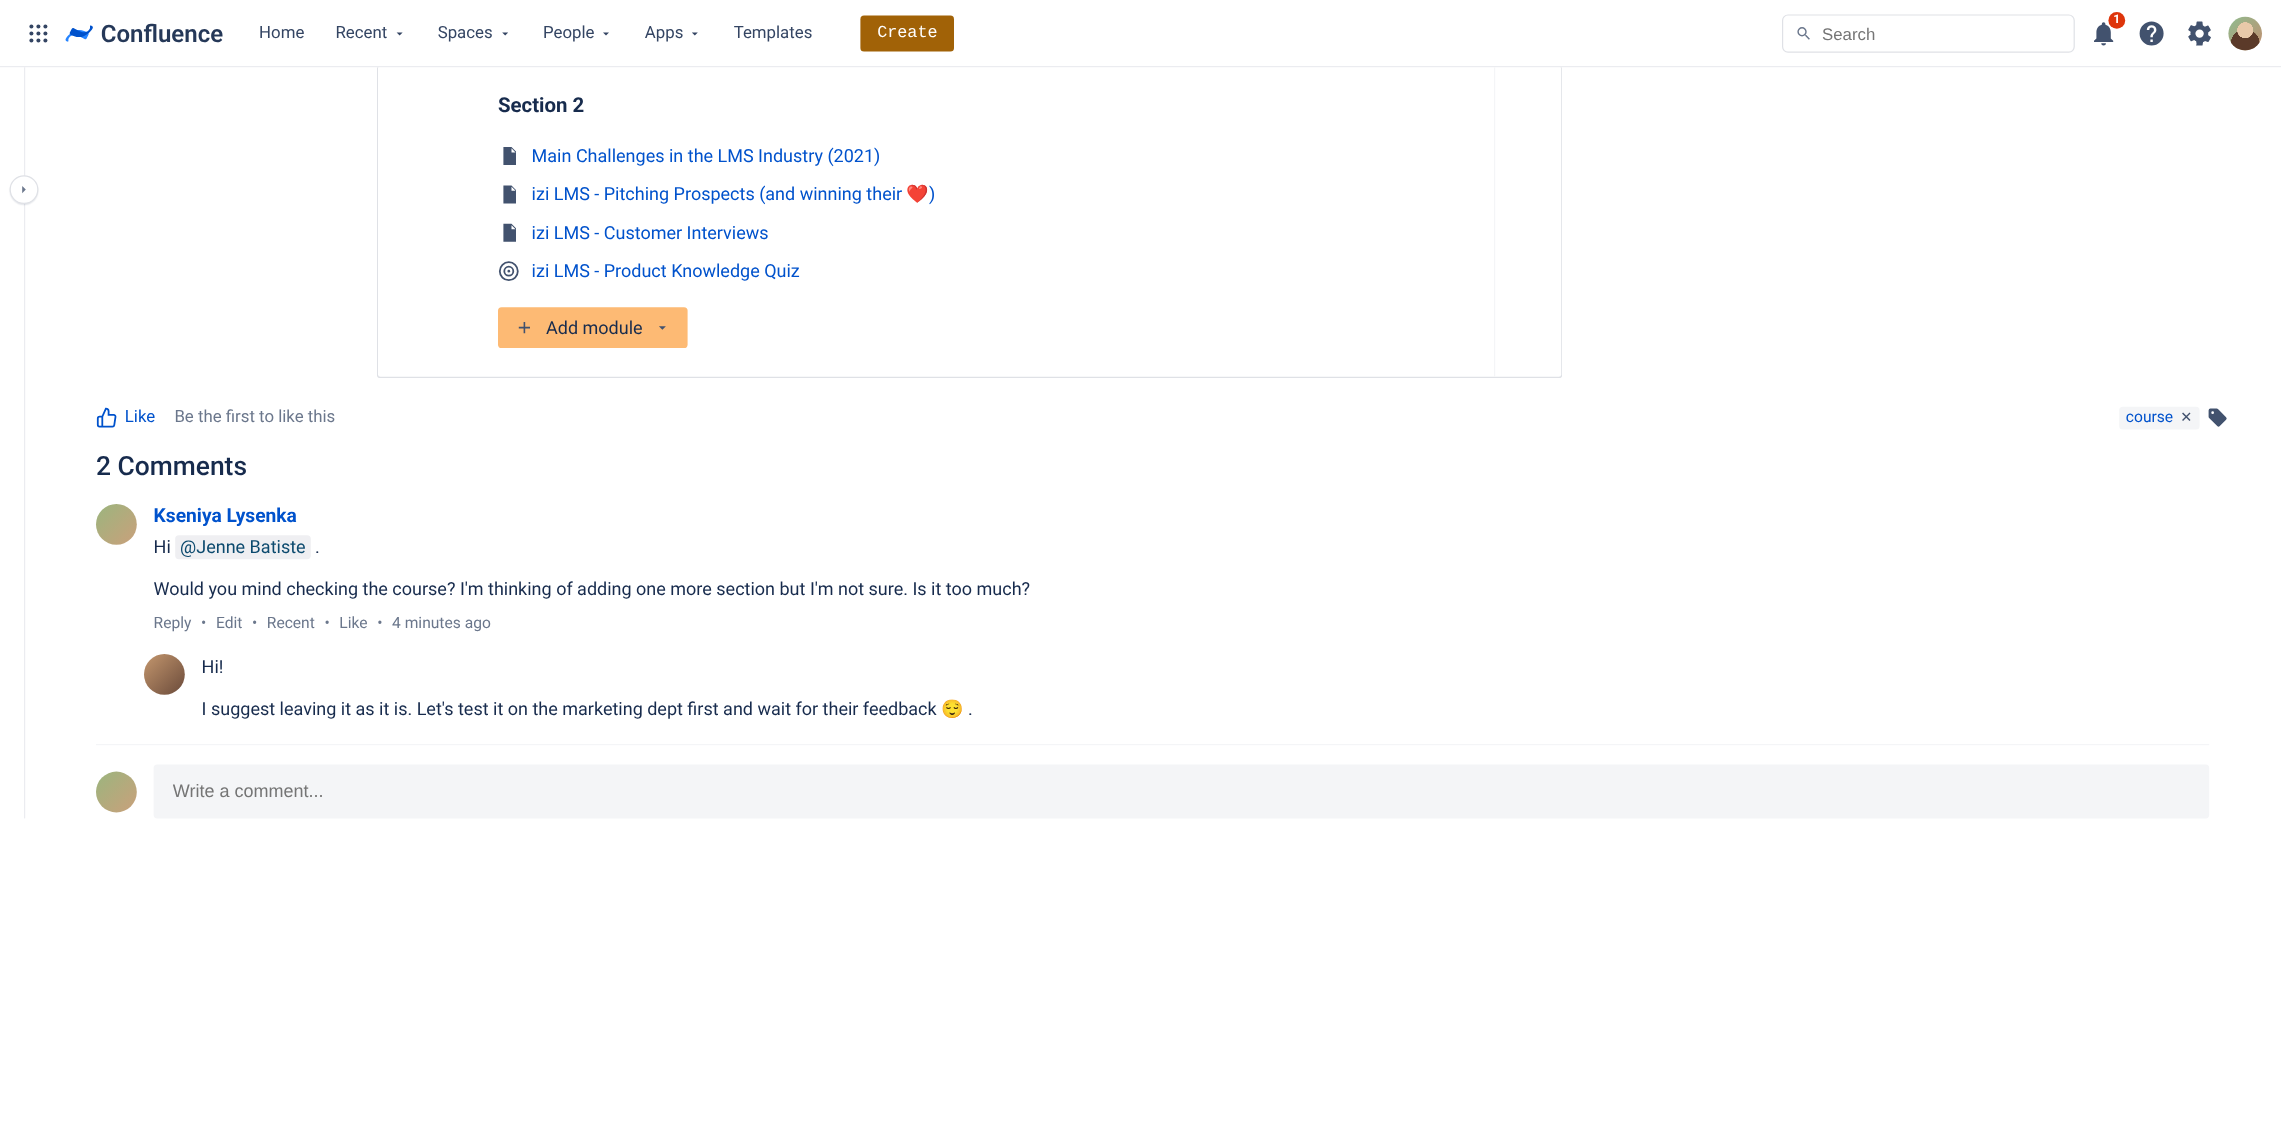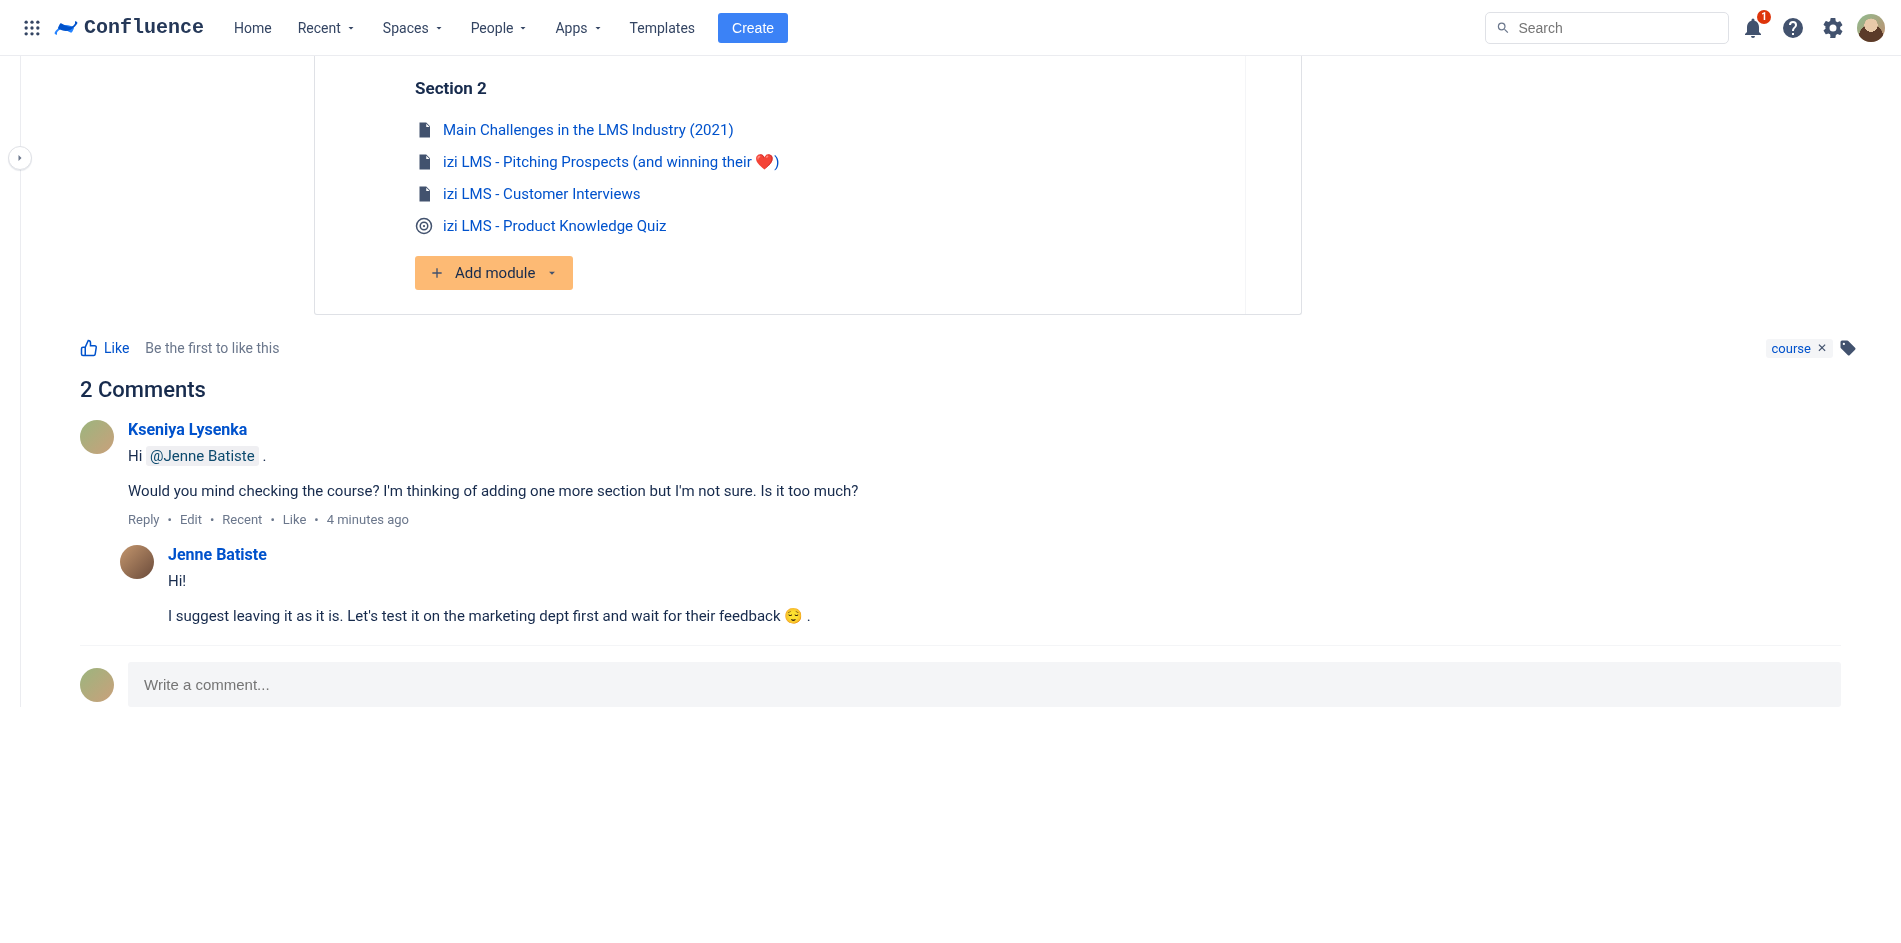--- a/index.html
+++ b/index.html
@@ -17,28 +17,28 @@
     align-items: center;
     padding: 0 16px;
     border-bottom: 1px solid #ebecf0;
     position: relative;
     background: #fff;
   }
   .appswitcher {
     width: 32px; height: 32px; display:flex; align-items:center; justify-content:center; border-radius:3px; cursor:pointer;
   }
   .appswitcher svg { width:20px; height:20px; fill:#344563; }
-  .brand { display:flex; align-items:center; gap:6px; margin-left:6px; cursor:pointer;font-family:Liberation Mono, monospace; }
+  .brand { display:flex; align-items:center; gap:6px; margin-left:6px; cursor:pointer; }
   .brand-logo { width:24px; height:24px; }
   .brand-text { font-size:20px; font-weight:600; color:#253858; }
   .nav-links { display:flex; align-items:center; gap:6px; margin-left:20px; }
   .nav-item { display:flex; align-items:center; gap:4px; padding:6px 10px; color:#344563; cursor:pointer; font-size:14px; border-radius:3px; }
   .chev { display:inline-block; }
   .create-btn {
-    margin-left:7px; background:#3b82f6; color:#fff; padding:7px 14px; border:none; border-radius:3px; font-size:14px; cursor:pointer; font-weight:500;
+    margin-left:24px; background:#a16207; color:#fff; padding:7px 14px; border:none; border-radius:3px; font-size:14px; cursor:pointer; font-weight:500;font-family:Liberation Mono, monospace;
   }
   .nav-right { margin-left:auto; display:flex; align-items:center; gap:8px; }
   .search-box {
     display:flex; align-items:center; gap:8px;
     width:244px; height:32px; border:1px solid #dfe1e6; border-radius:5px; padding:0 10px; color:#6B778C;
   }
   .search-box input { border:none; outline:none; font-size:14px; width:100%; background:transparent; color:#172B4D; }
   .icon-btn { width:32px; height:32px; display:flex; align-items:center; justify-content:center; cursor:pointer; border-radius:50%; position:relative; }
   .icon-btn svg { width:24px; height:24px; fill:#42526E; }
   .notif-badge {
@@ -287,21 +287,20 @@
           <span class="act">Like</span>
           <span class="dot"></span>
           <span>4 minutes ago</span>
         </div>
       </div>
     </div>
 
     <div class="comment reply">
       <div class="av"></div>
       <div class="comment-body">
-        <div class="comment-author">Jenne Batiste</div>
         <div class="comment-text">Hi!</div>
         <div class="comment-text" style="margin-top:12px">
           <span>I suggest leaving it as it is. Let's test it on the marketing dept first and wait for their feedback </span><span class="emoji">😌</span><span> .</span>
         </div>
       </div>
     </div>
   </div>
 
   <div class="comment-input-row">
     <div class="av"></div>

